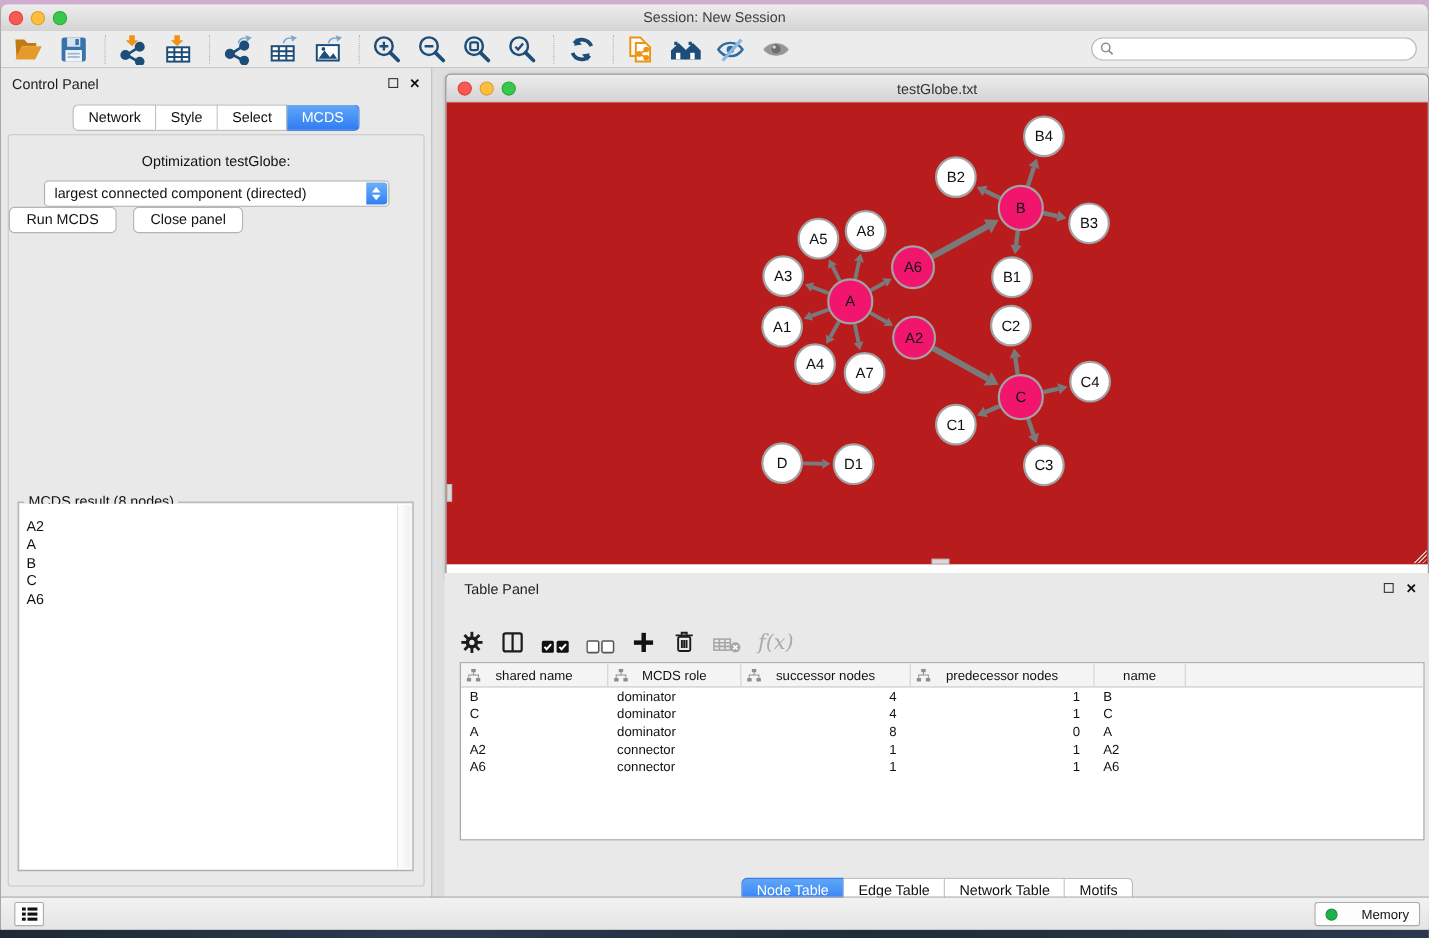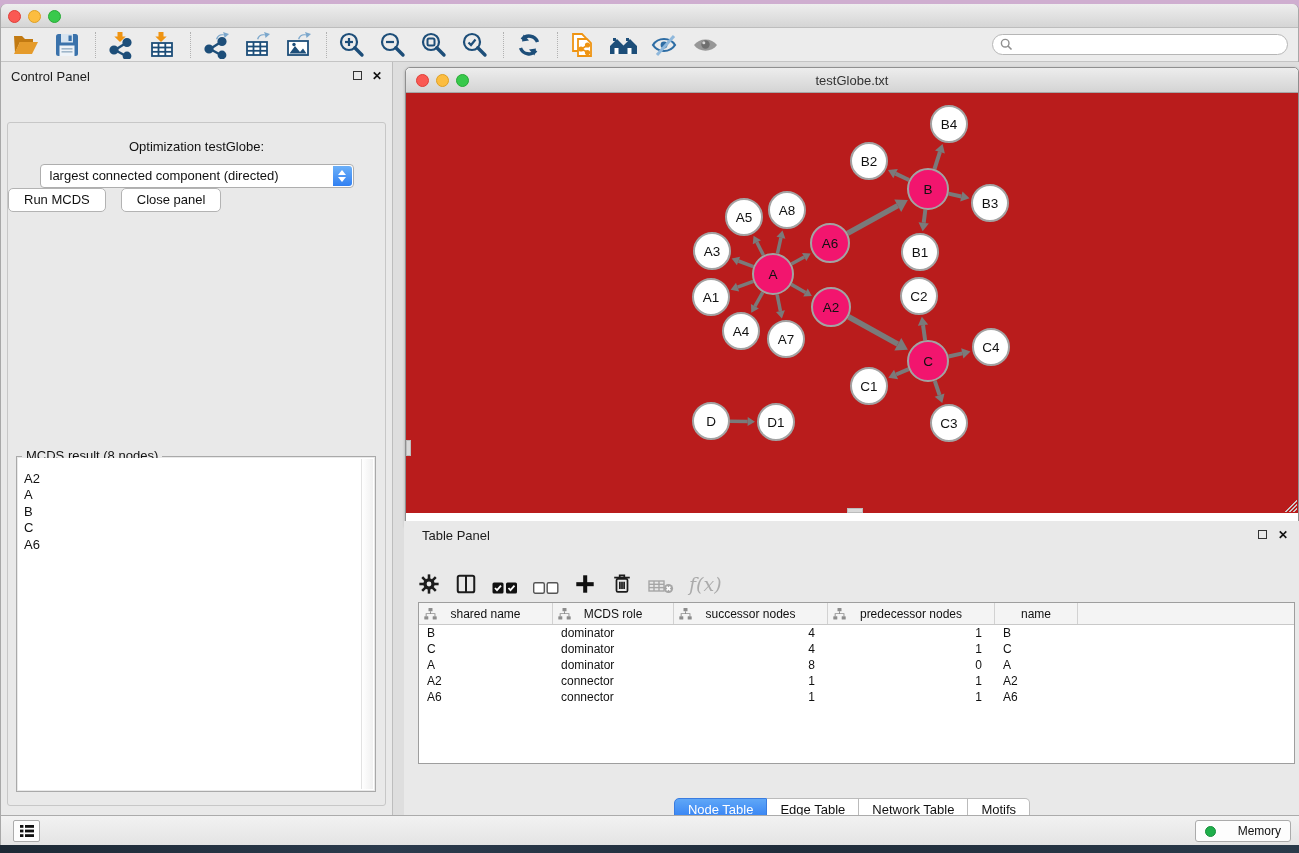--- a/index.html
+++ b/index.html
@@ -102,20 +102,21 @@
 
 <div id="stage">
   <div id="desktop-bottom"></div>
 
   <div id="app-window">
 
     <div id="titlebar">
       <div class="traffic tl-red" style="left:7px"></div>
       <div class="traffic tl-yellow" style="left:27px"></div>
       <div class="traffic tl-green" style="left:47px"></div>
+      <div class="win-title">Session: New Session</div>
     </div>
 
     <div id="toolbar">
       <div class="tbtn">
         <svg width="28" height="26" viewBox="0 0 28 26">
             <path d="M2 4h8l3 3h8v3H8L3 21z" fill="#c27a12"></path>
             <path d="M8 10h18l-6 12H2z" fill="#e59b2b"></path>
           </svg>
       </div>
       <div class="tbtn">
@@ -278,20 +279,26 @@
     </div>
 
     <div id="content">
 
       <div id="control-panel">
         <div class="panel-head">
           <span class="panel-title">Control Panel</span>
           <span class="float-ic" style="right:30px"></span>
           <span class="close-ic" style="right:10px">✕</span>
         </div>
+        <div class="seg-tabs" id="cp-tabs">
+            <div class="seg-tab">Network</div>
+            <div class="seg-tab">Style</div>
+            <div class="seg-tab">Select</div>
+            <div class="seg-tab active">MCDS</div>
+          </div>
         <div id="cp-box">
           <div id="opt-label">Optimization testGlobe:</div>
           <div id="criterion">
             <span>largest connected component (directed)</span>
             <span class="stepper">
                 <span class="chev up"></span>
                 <span class="chev down"></span>
               </span>
           </div>
           <div id="cp-buttons">

